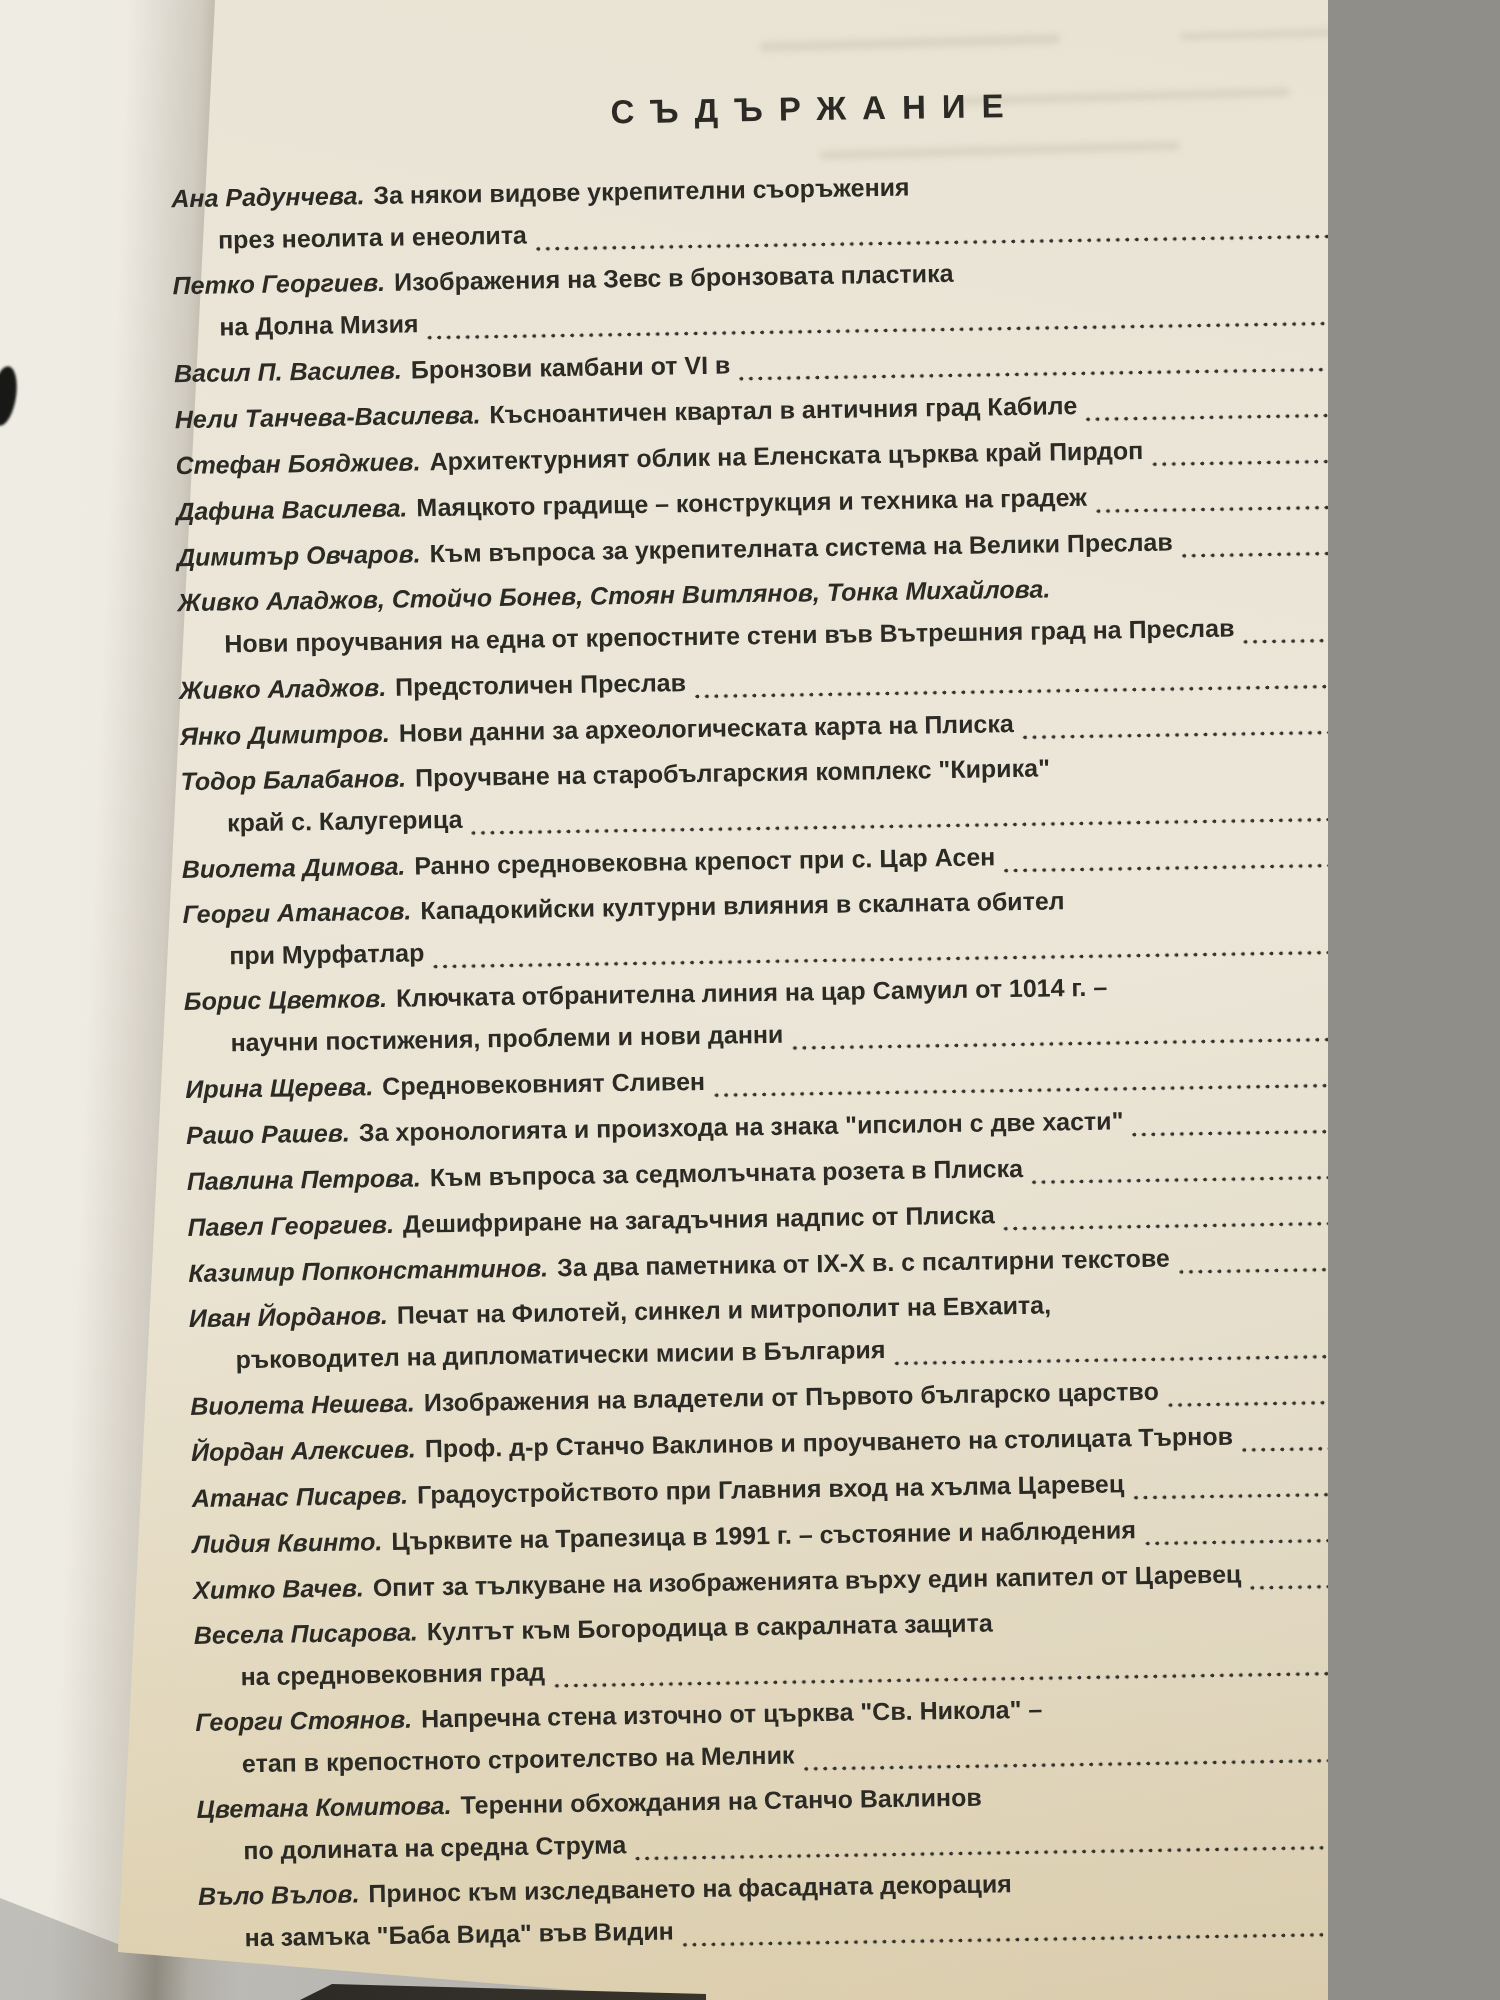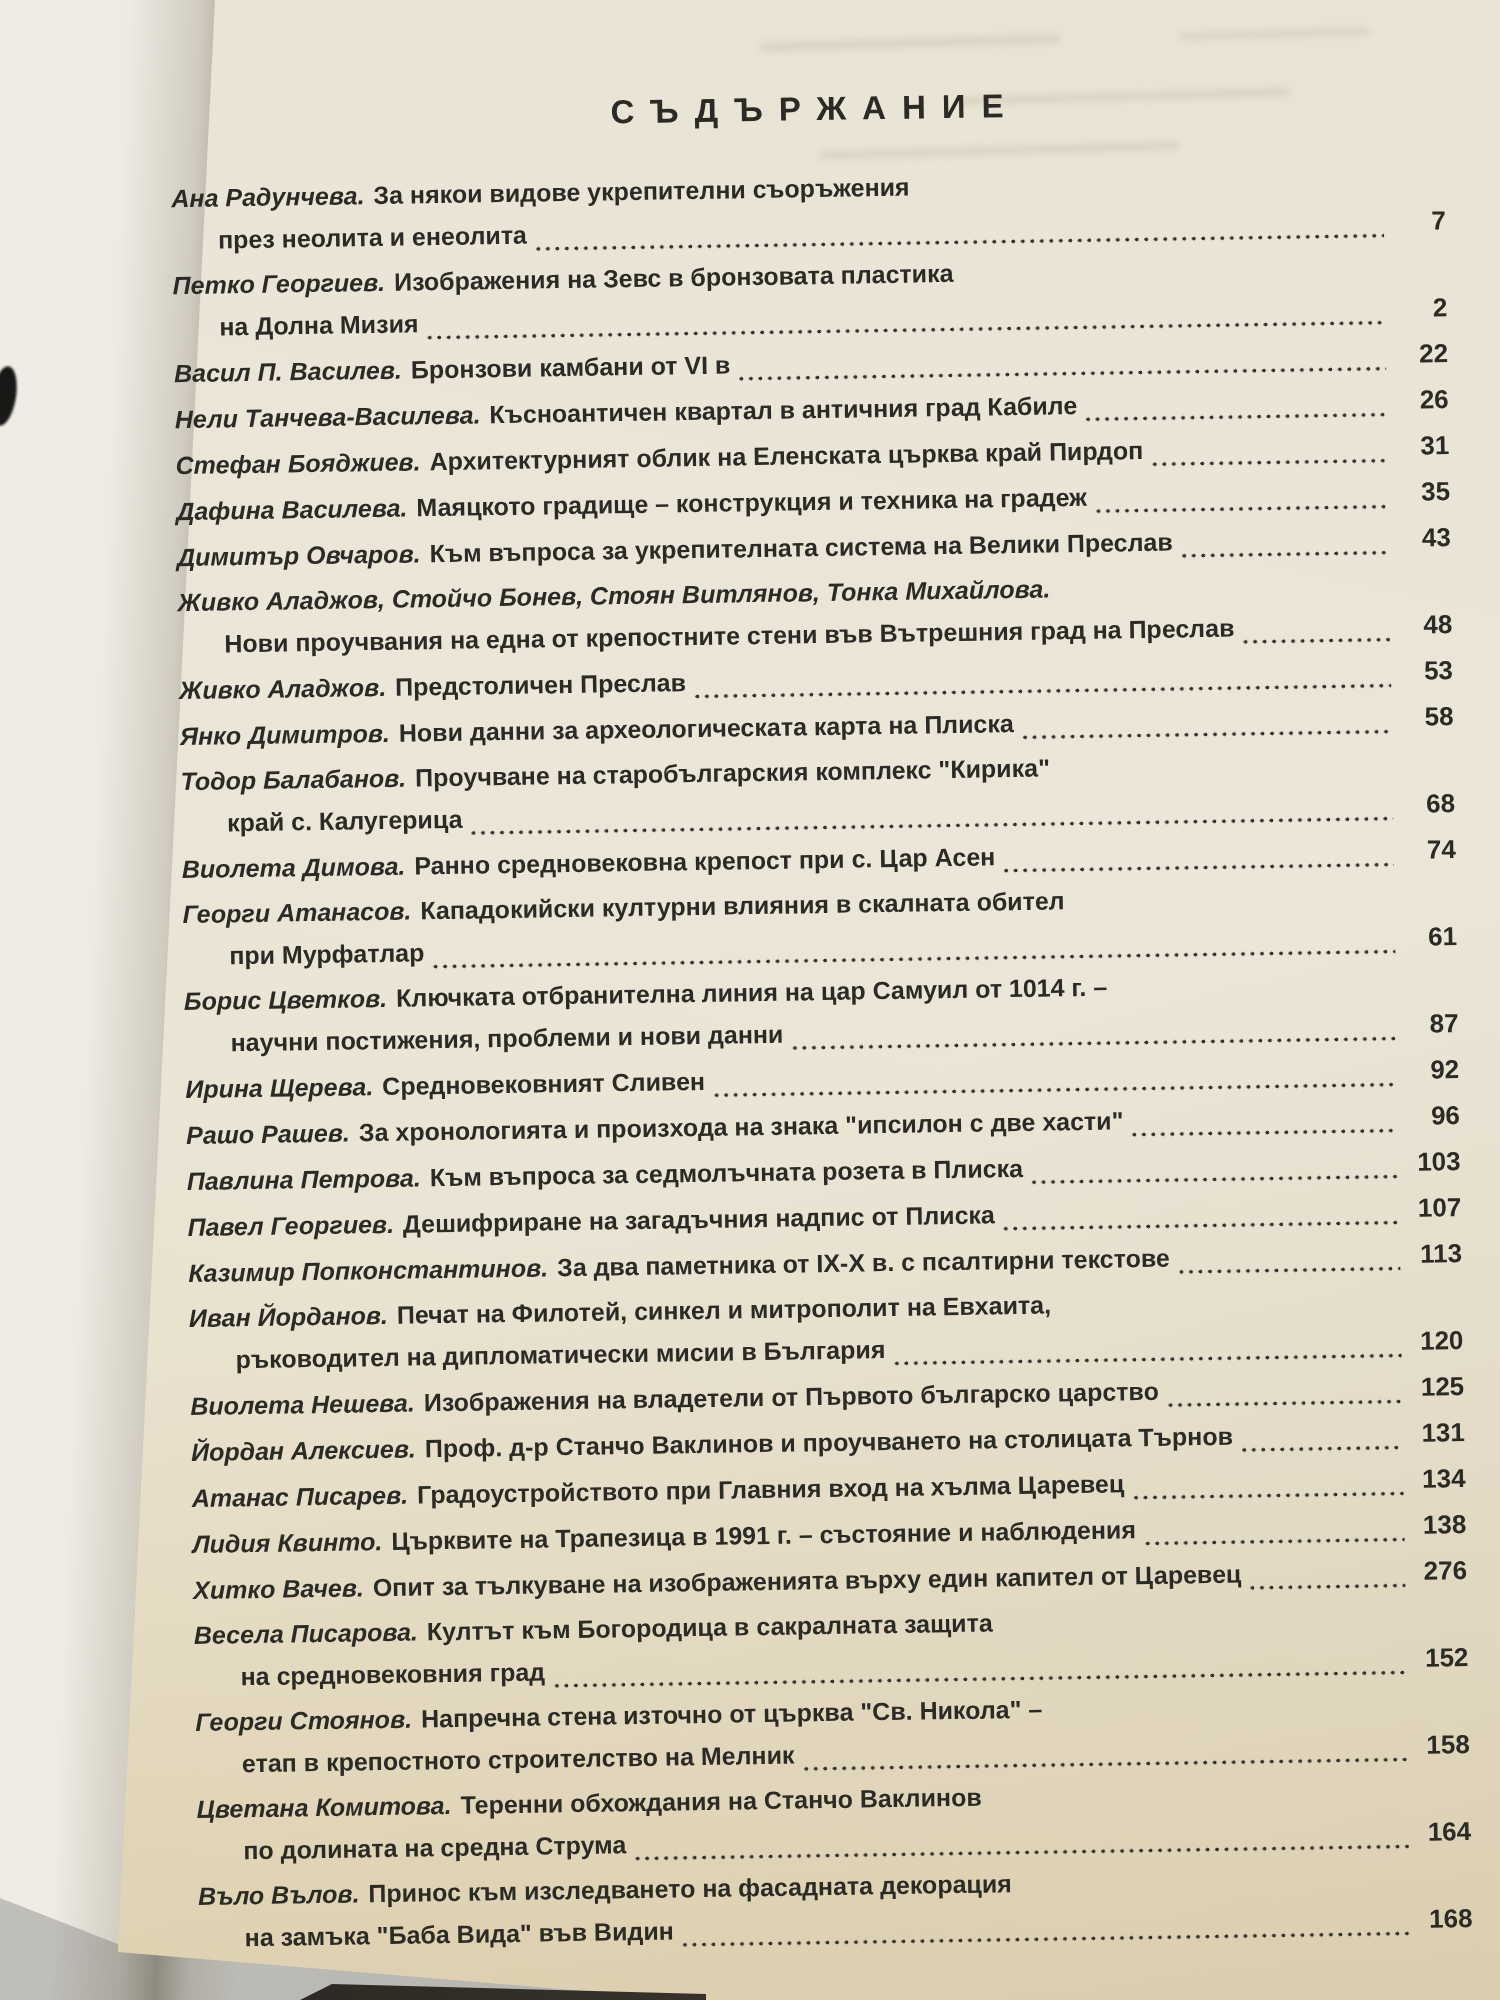--- a/index.html
+++ b/index.html
@@ -1,18 +1,18 @@
 <!DOCTYPE html>
 <html><head>
 <meta charset="utf-8">
 <style>
   html,body{margin:0;padding:0;background:#8f8e89;}
   .photo{
     position:relative;
-    width:1500px;height:2000px;
+    width:1328px;height:2000px;
     overflow:hidden;
     background:linear-gradient(100deg,#c6c5c0 0%,#b4b3ae 55%,#a5a49f 100%);
     font-family:"Liberation Sans", sans-serif;
   }
   
   .page-left{
     position:absolute;inset:0;
     clip-path:polygon(0 0, 226px 0, 128px 1948px, 0 1898px);
     background:linear-gradient(90deg,#efece4 0%,#e9e5dc 55%,#d9d2c3 85%,#c4b9a4 100%);
   }

